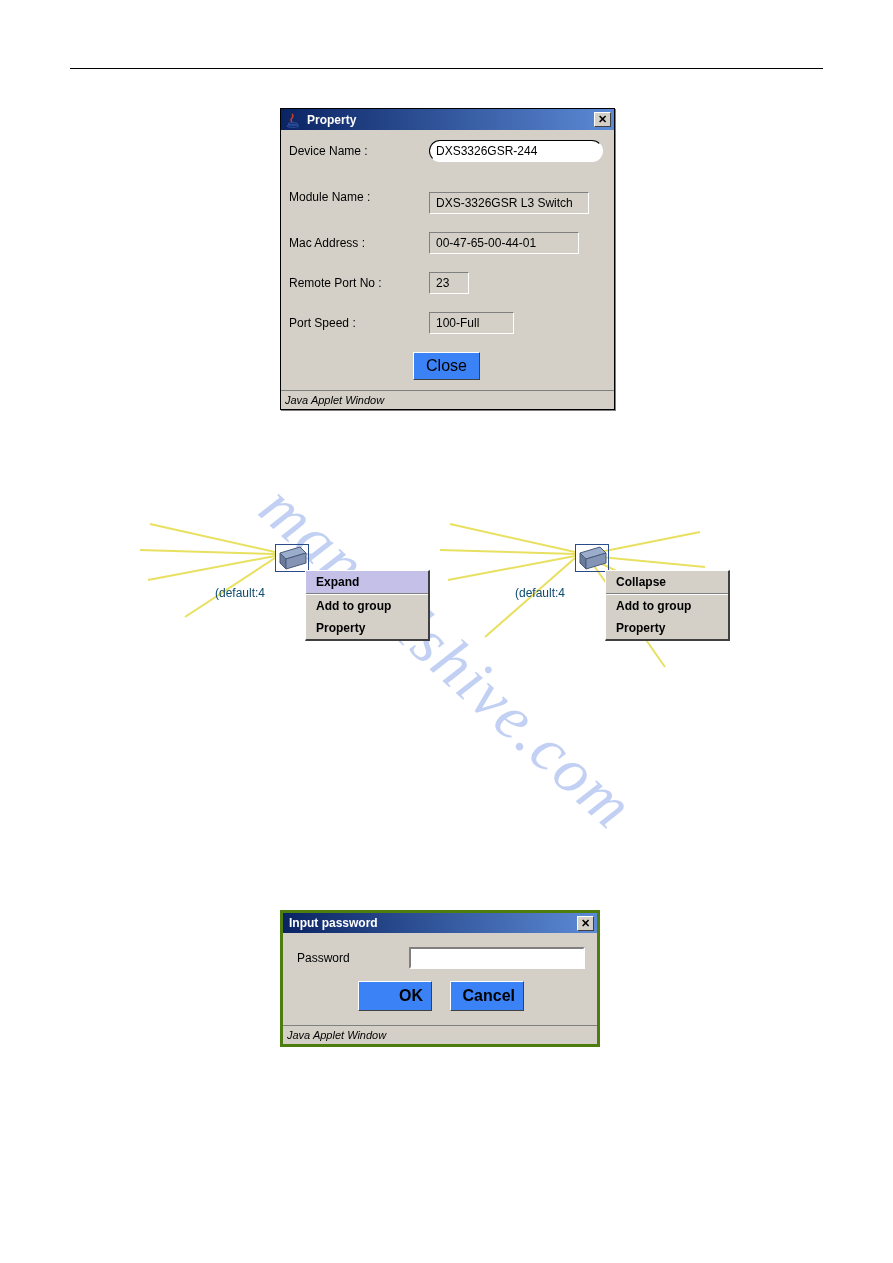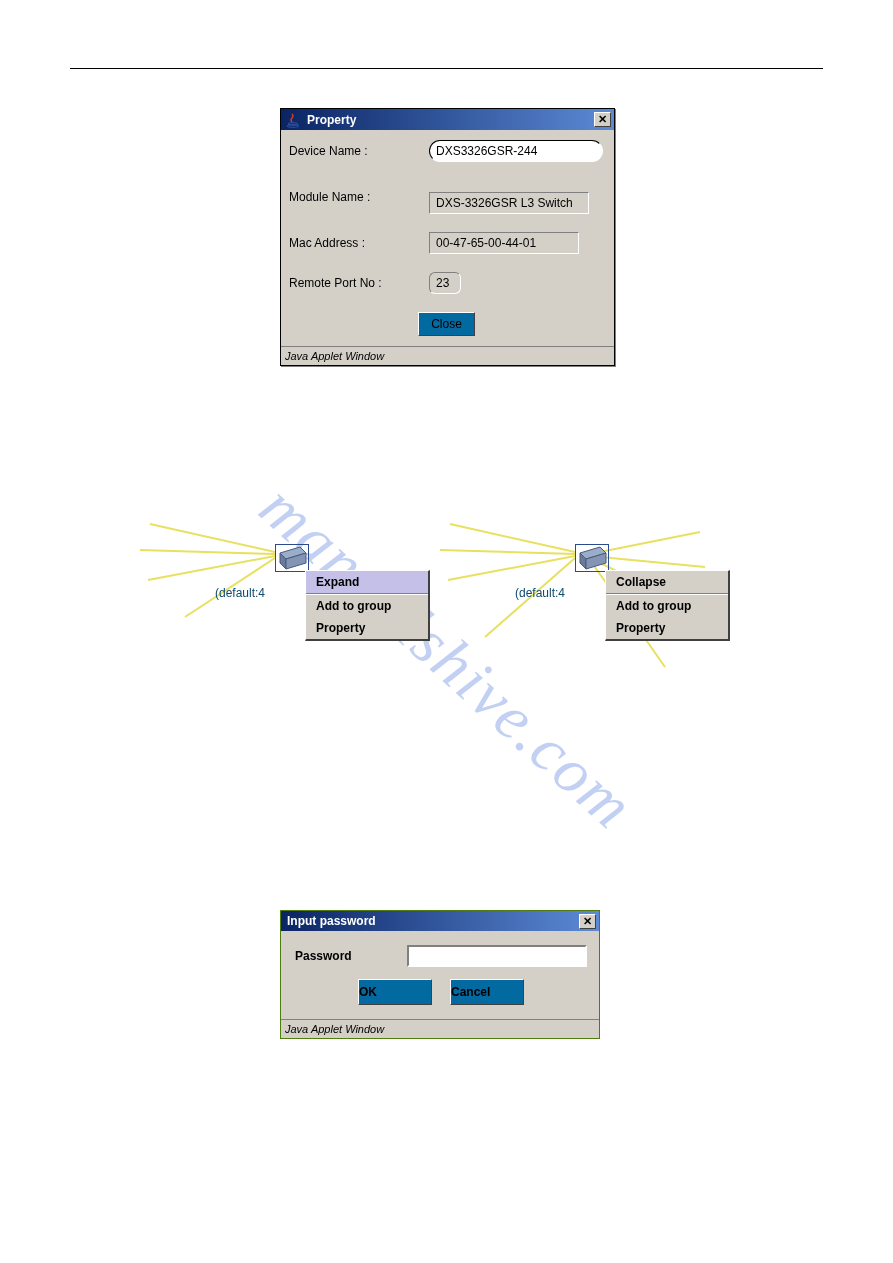--- a/index.html
+++ b/index.html
@@ -88,31 +88,31 @@
     border-left: 1px solid #808080;
     border-right: 1px solid #fff;
     border-bottom: 1px solid #fff;
     height: 22px;
     padding: 3px 6px;
     font-size: 12px;
   }
   .fld-device { width: 174px; background: #fff; border-top-color:#000; border-left-color:#000;border-radius:11px;}
   .fld-module { width: 160px; margin-top: 12px; }
   .fld-mac    { width: 150px; }
-  .fld-remote { width: 32px; border-radius: 6px; }
+  .fld-remote { width: 40px; }
   .fld-local  { width: 40px; }
   .fld-speed  { width: 85px; }
   .btn {
-    background: #0369a1;
+    background: #3b82f6;
     border-top: 1px solid #fff;
     border-left: 1px solid #fff;
     border-right: 1px solid #404040;
     border-bottom: 1px solid #404040;
     padding: 4px 12px;
-    font-size: 12px;
+    font-size: 16px;
     cursor: pointer;
     display: inline-block;
   }
   .close-row { text-align: center; margin: 2px 0 6px 0;}
   .status-strip {
     border-top: 1px solid #808080;
     background: #d4d0c8;
     font-size: 11px;
     padding: 3px 4px;
     font-style: italic;
@@ -170,57 +170,57 @@
     margin: 0;
   }
 
   
   .dlg-password {
     position: absolute;
     left: 280px;
     top: 910px;
     width: 320px;
     background: #d4d0c8;
-    border: 1px solid #4d7c0f;
+    border: 3px solid #4d7c0f;
   }
   .titlebar2 {
     height: 20px;
     display: flex;
     align-items: center;
     padding: 0 3px 0 6px;
     color: #fff;
     font-weight: bold;
     font-size: 12px;
     background: linear-gradient(to right, #0a2463, #5c8ad6);
   }
   .pwd-body {
     padding: 14px 12px 10px 14px;
   }
   .pwd-row {
     display: flex;
     align-items: center;
     margin-bottom: 12px;
   }
-  .pwd-row .lbl { width: 112px; font-size: 12px; font-weight: bold; }
+  .pwd-row .lbl { width: 112px; font-size: 12px; font-weight: normal; }
   .pwd-input {
     flex: 1;
     height: 22px;
     background: #fff;
     border-top: 2px solid #808080;
     border-left: 2px solid #808080;
     border-right: 2px solid #fff;
     border-bottom: 2px solid #fff;
   }
   .pwd-btn-row {
     display: flex;
     justify-content: center;
     gap: 18px;
     margin-bottom: 4px;
   }
-  .pwd-btn-row .btn { width: 74px; text-align: left; font-weight: bold; padding: 5px 0;}
+  .pwd-btn-row .btn { width: 74px; text-align: right; font-weight: bold; padding: 5px 8px;}
 
   
   .watermark {
     position: absolute;
     left: 50%;
     top: 620px;
     transform: translateX(-50%) rotate(42deg);
     transform-origin: center;
     font-size: 64px;
     font-family: Georgia, serif;
@@ -260,20 +260,24 @@
         <span class="lbl">Module Name :</span>
         <span class="sunken-field fld-module">DXS-3326GSR L3 Switch</span>
       </div>
       <div class="prop-row">
         <span class="lbl">Mac Address :</span>
         <span class="sunken-field fld-mac">00-47-65-00-44-01</span>
       </div>
       <div class="prop-row">
         <span class="lbl">Remote Port No :</span>
         <span class="sunken-field fld-remote">23</span>
+      </div>
+      <div class="prop-row">
+        <span class="lbl">Port Speed :</span>
+        <span class="sunken-field fld-speed">100-Full</span>
       </div>
       <div class="close-row">
         <span class="btn">Close</span>
       </div>
     </div>
     <div class="status-strip">Java Applet Window</div>
   </div>
 
   <div class="ctx-area">
 

